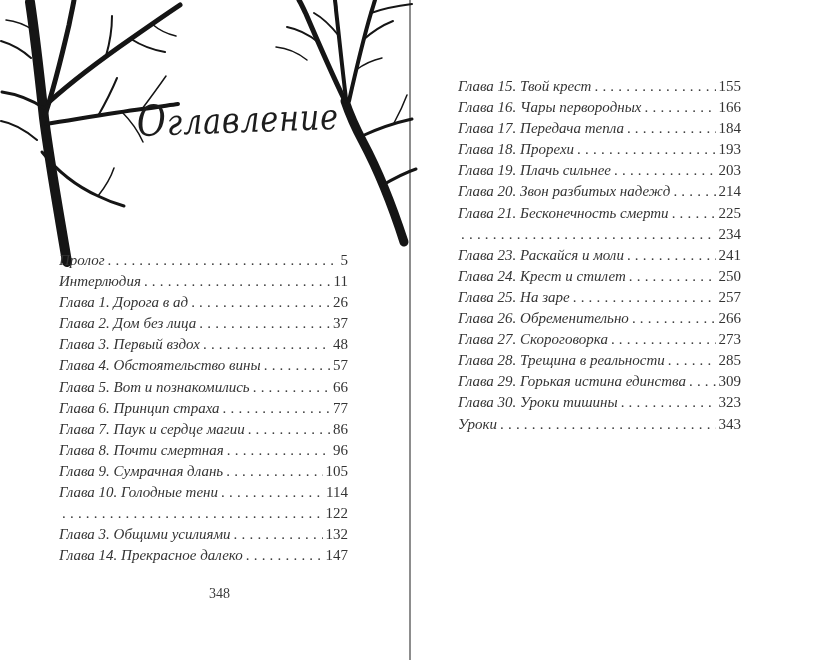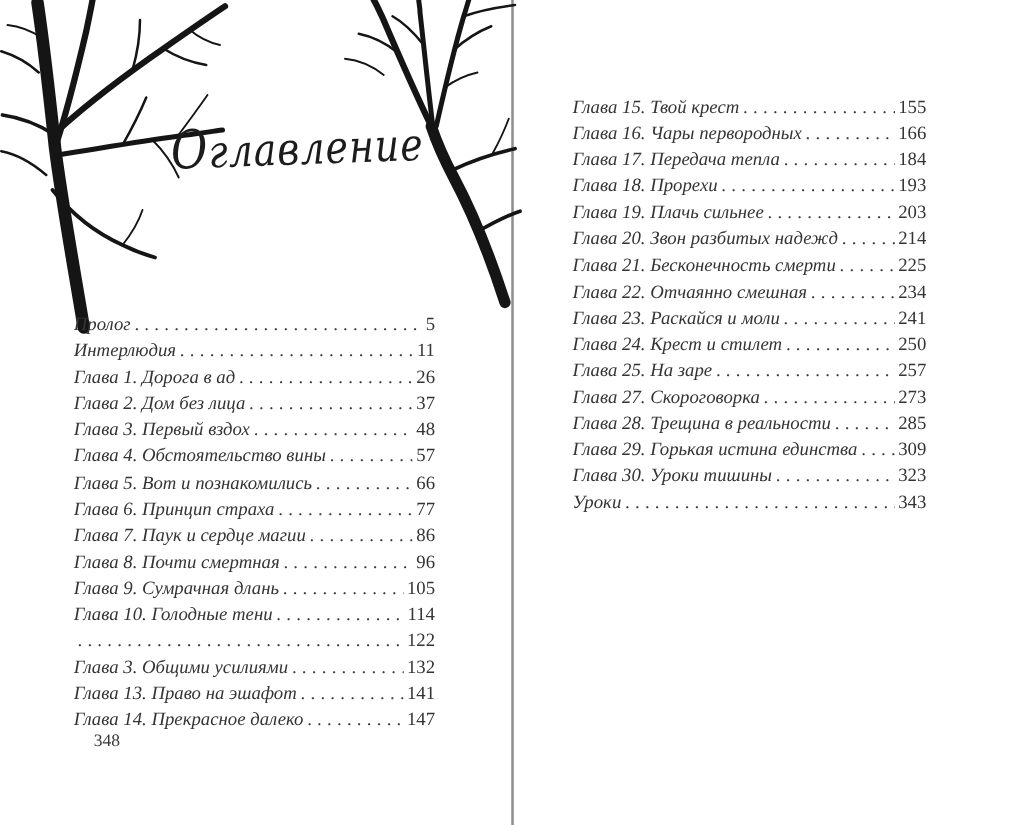--- a/index.html
+++ b/index.html
@@ -17,21 +17,21 @@
   }
   .heading::first-letter{font-size:1.18em;}
   .toc{position:absolute;font-size:15px;line-height:21.1px;}
   .toc-left{left:59px;top:250px;width:289px;}
   .toc-right{left:458px;top:76px;width:283px;}
   .row{display:flex;align-items:baseline;height:21.1px;overflow:hidden;}
   .t{white-space:nowrap;flex:0 0 auto;font-style:italic;}
   .d{flex:1 1 auto;overflow:hidden;white-space:nowrap;margin:0 3px;letter-spacing:4.2px;color:#3c3c3c;}
   .d::after{content:"..........................................................................................";}
   .p{white-space:nowrap;flex:0 0 auto;text-align:center;}
-  .folio{position:absolute;left:75px;top:586px;width:289px;text-align:left;font-size:14px;color:#3a3a3a;}
+  .folio{position:absolute;left:75px;top:586px;width:289px;text-align:center;font-size:14px;color:#3a3a3a;}
 </style>
 </head>
 <body>
 
 <div class="divider"></div>
 
 <svg class="art" width="432" height="272" viewBox="0 0 432 272" xmlns="http://www.w3.org/2000/svg">
   <g stroke="#151515" fill="none" stroke-linecap="round">
     <path d="M67,262 C58,208 49,158 44,118 C41,90 36,42 30,2" stroke-width="10"></path>
     <path d="M45,115 C54,88 62,55 69,25 C71,15 73,6 74,0" stroke-width="5"></path>
@@ -133,25 +133,20 @@
   <div class="row">
       <span class="d"></span>
       <span class="p">122</span>
     </div>
   <div class="row">
       <span class="t">Глава 3. Общими усилиями</span>
       <span class="d"></span>
       <span class="p">132</span>
     </div>
   <div class="row">
-      <span class="t">Глава 13. Право на эшафот</span>
-      <span class="d"></span>
-      <span class="p">141</span>
-    </div>
-  <div class="row">
       <span class="t">Глава 14. Прекрасное далеко</span>
       <span class="d"></span>
       <span class="p">147</span>
     </div>
 </div>
 
 <div class="toc toc-right">
   <div class="row">
       <span class="t">Глава 15. Твой крест</span>
       <span class="d"></span>
@@ -181,40 +176,44 @@
       <span class="t">Глава 20. Звон разбитых надежд</span>
       <span class="d"></span>
       <span class="p">214</span>
     </div>
   <div class="row">
       <span class="t">Глава 21. Бесконечность смерти</span>
       <span class="d"></span>
       <span class="p">225</span>
     </div>
   <div class="row">
-      <span class="t">Глава 22. Отчаянно смешная</span>
       <span class="d"></span>
       <span class="p">234</span>
     </div>
   <div class="row">
       <span class="t">Глава 23. Раскайся и моли</span>
       <span class="d"></span>
       <span class="p">241</span>
     </div>
   <div class="row">
       <span class="t">Глава 24. Крест и стилет</span>
       <span class="d"></span>
       <span class="p">250</span>
     </div>
   <div class="row">
       <span class="t">Глава 25. На заре</span>
       <span class="d"></span>
       <span class="p">257</span>
     </div>
   <div class="row">
+      <span class="t">Глава 26. Обременительно</span>
+      <span class="d"></span>
+      <span class="p">266</span>
+    </div>
+  <div class="row">
       <span class="t">Глава 27. Скороговорка</span>
       <span class="d"></span>
       <span class="p">273</span>
     </div>
   <div class="row">
       <span class="t">Глава 28. Трещина в реальности</span>
       <span class="d"></span>
       <span class="p">285</span>
     </div>
   <div class="row">

